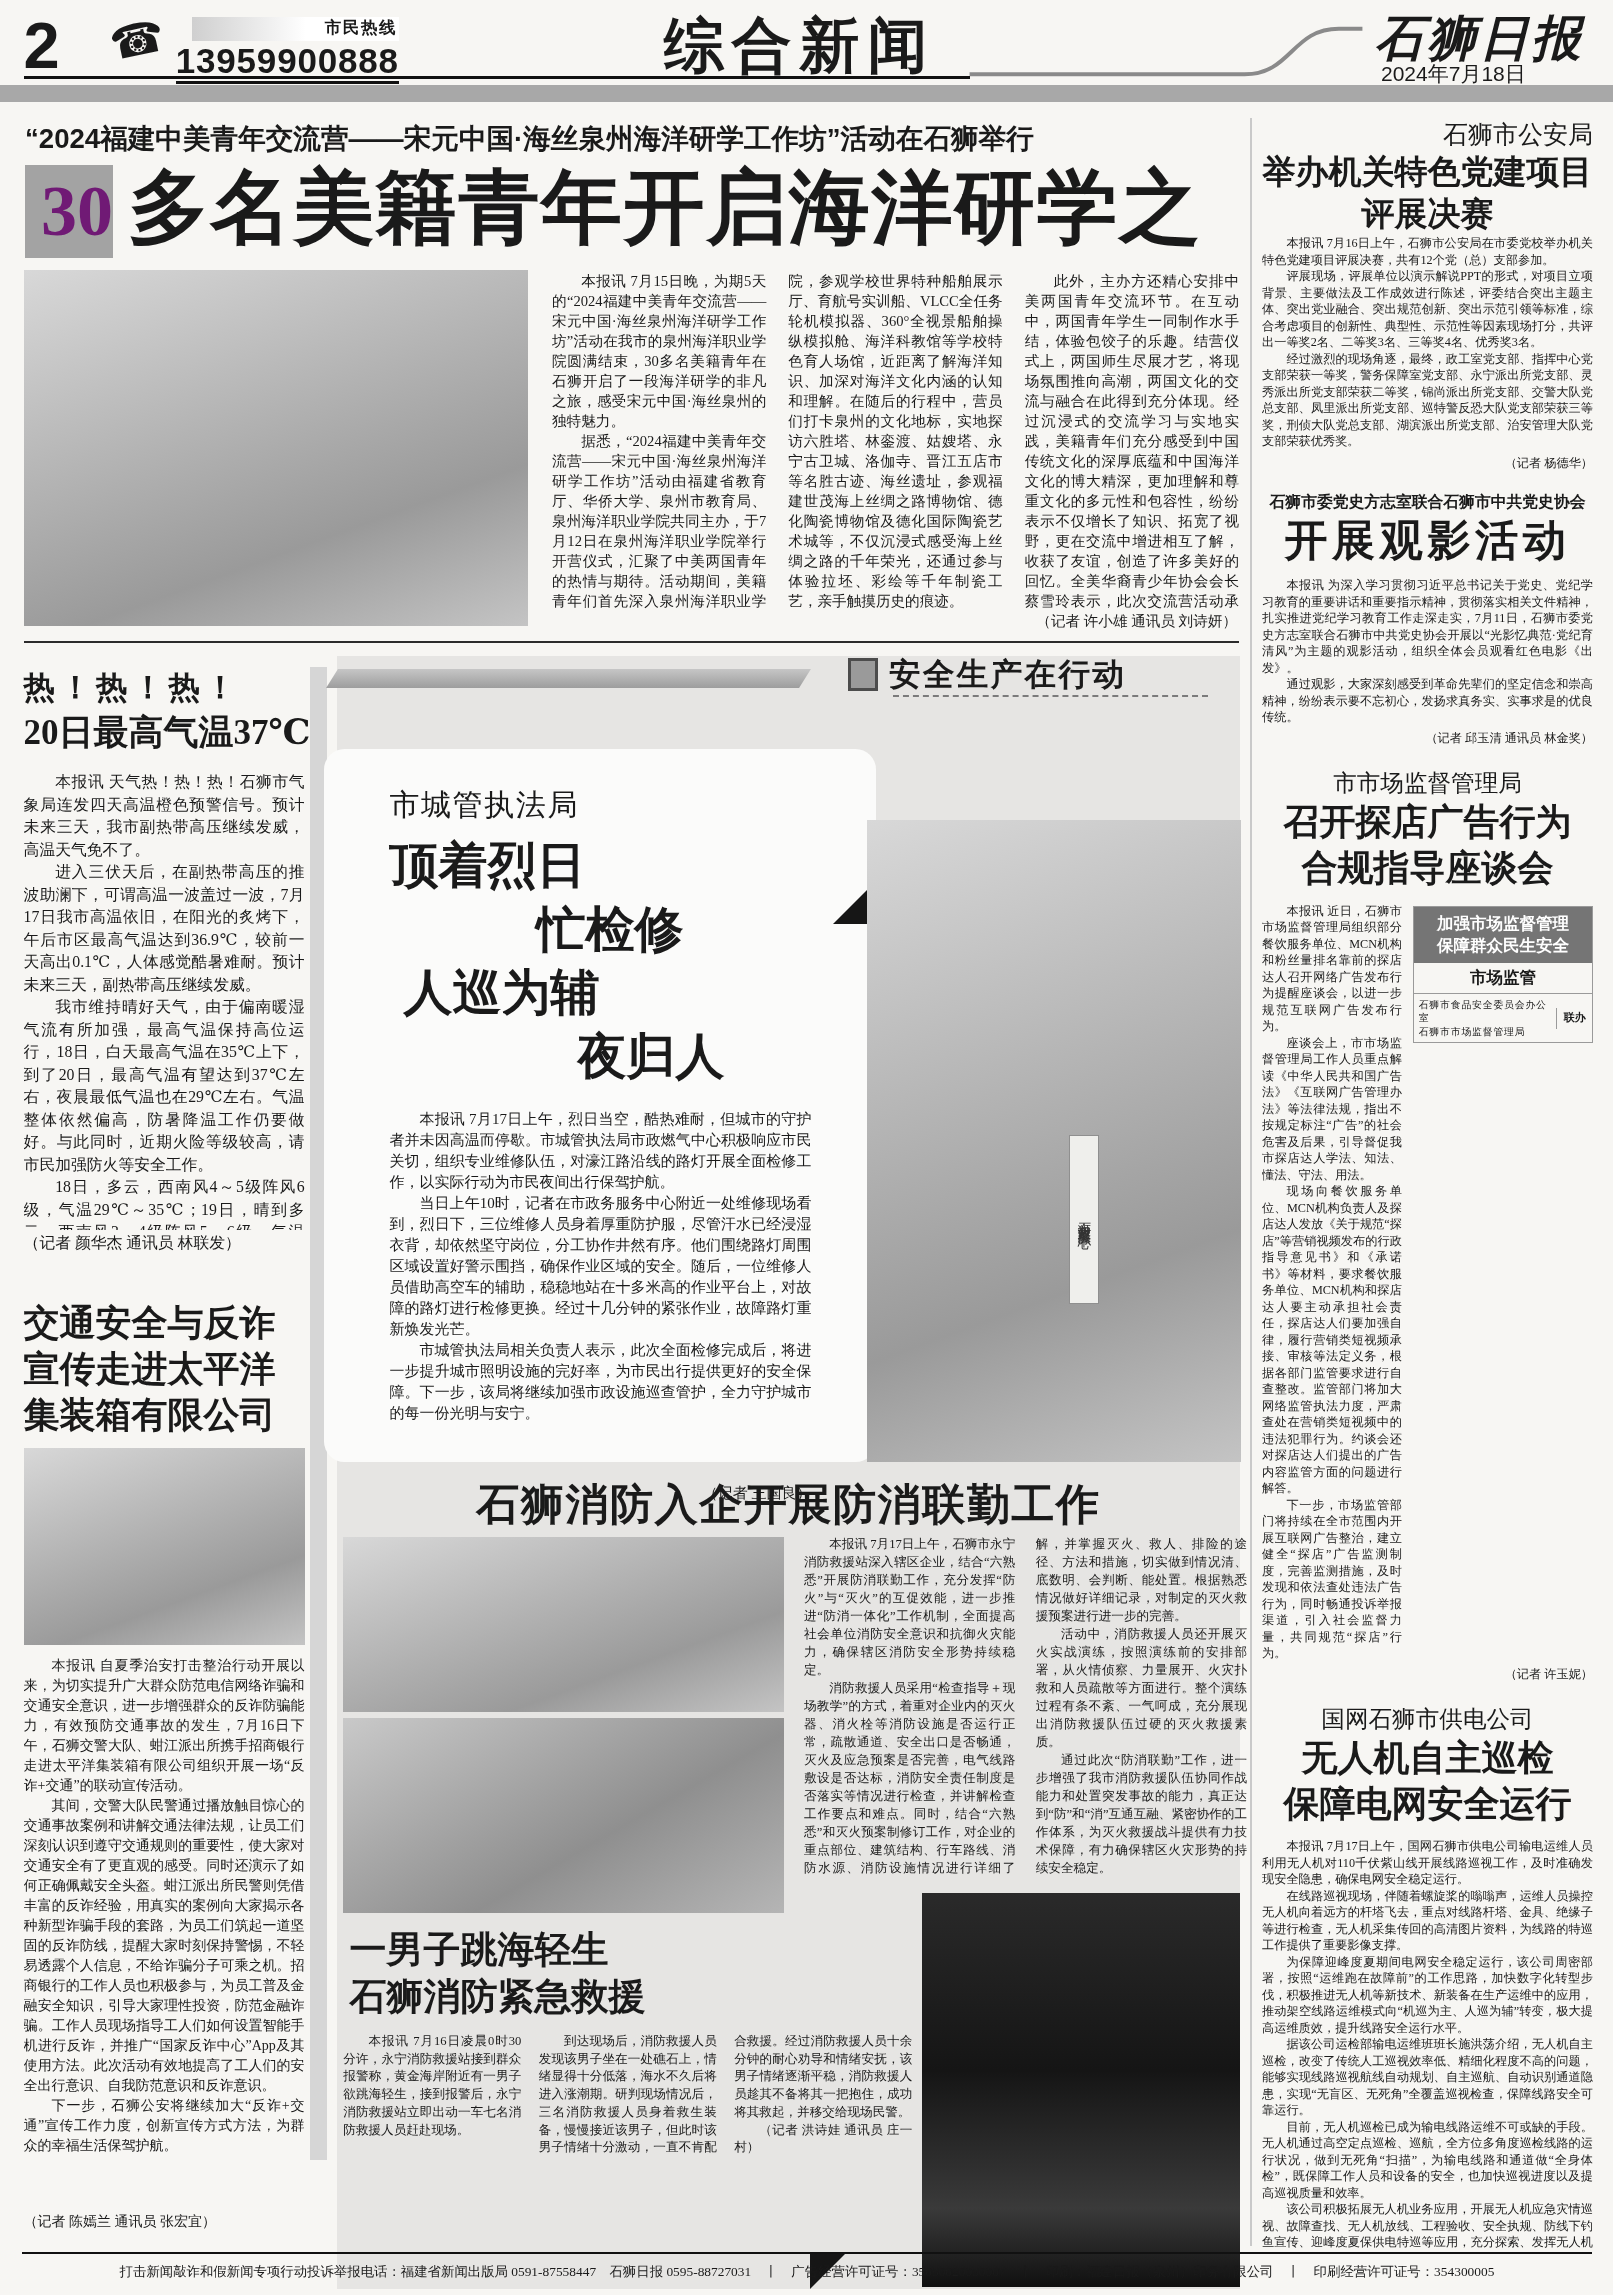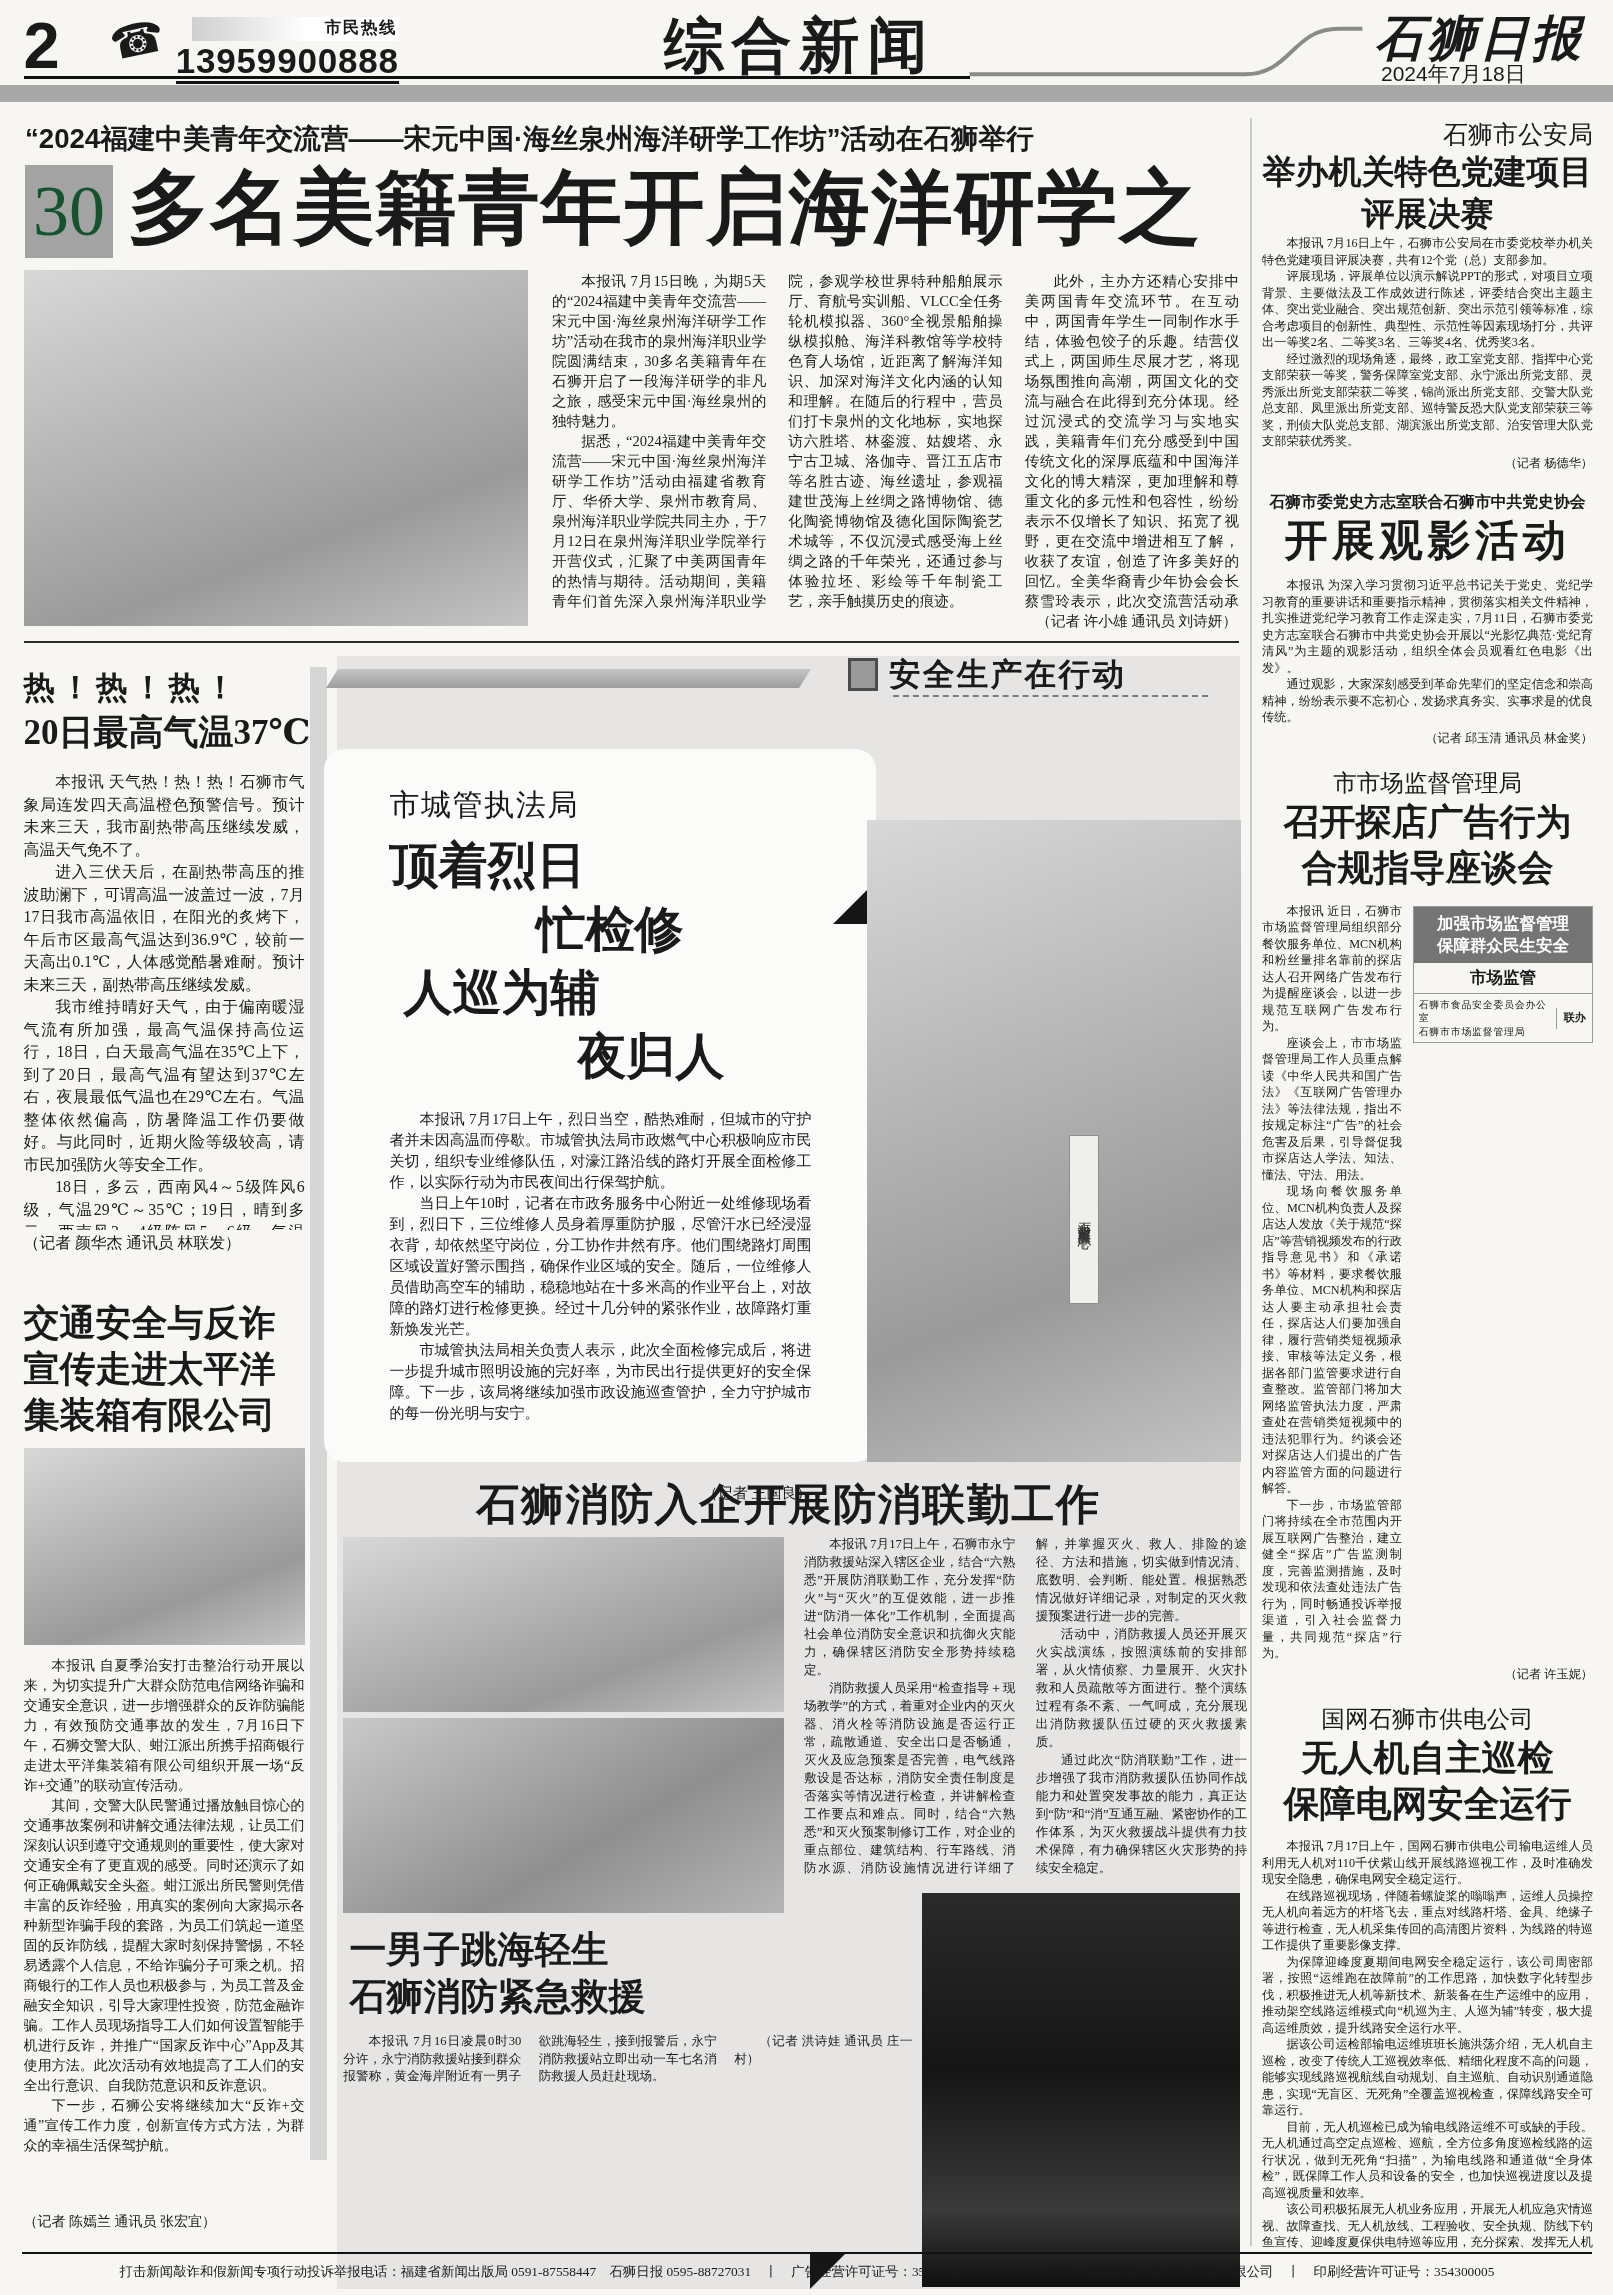--- a/index.html
+++ b/index.html
@@ -12,21 +12,21 @@
   .photo-dark{background:linear-gradient(180deg,#2a2a2a 0%,#151515 45%,#3a3a3a 80%,#101010 100%);}
   .byline{text-align:right;text-indent:0;margin-top:4.7px;}
   .center{text-align:center;}
   .cols{overflow:hidden;}
   
   #masthead-rule{background:#111;}
   #masthead-band{background:#a8a8a8;}
   #hotline-number{border-bottom:3.9px solid #111;font-weight:bold;}
   
   #lead-kicker{font-weight:bold;}
-  #lead-box30{background:#a3a3a3;color:#14532d;text-align:center;font-weight:normal;}
+  #lead-box30{background:#a3a3a3;color:#701a75;text-align:right;font-weight:bold;}
   #lead-headline{font-weight:bold;letter-spacing:1.6px;}
   #lead-rule{background:#2b2b2b;}
   
   .rail-headline{font-weight:bold;}
   #divider-strip{background:#d6d6d6;}
   
   #mid-panel{background:#e6e5e3;}
   #safety-bar{background:linear-gradient(#c6c6c6,#9d9d9d);transform:skewX(-32deg);}
   #safety-title{font-weight:bold;}
   #safety-dash{border-top:2.4px dashed #7b7b7b;}
@@ -154,20 +154,21 @@
     </div>
   <div class="abs byline" style="left:686px;top:1239px;width:224px;font-size:12.6px;">（记者 洪诗娃 通讯员 庄一村）</div>
 
   <div class="abs" style="left:12.6px;top:1270px;width:394px;font-size:37px;font-weight:bold;line-height:1.28;">
     <div>一男子跳海轻生</div>
     <div>石狮消防紧急救援</div>
   </div>
   <div class="abs cols" style="left:6.3px;top:1377px;width:569px;height:243px;column-count:3;column-gap:17.3px;
        font-size:12.6px;line-height:17.7px;">
       <p>本报讯 7月16日凌晨0时30分许，永宁消防救援站接到群众报警称，黄金海岸附近有一男子欲跳海轻生，接到报警后，永宁消防救援站立即出动一车七名消防救援人员赶赴现场。</p>
+      <p>到达现场后，消防救援人员发现该男子坐在一处礁石上，情绪显得十分低落，海水不久后将进入涨潮期。研判现场情况后，三名消防救援人员身着救生装备，慢慢接近该男子，但此时该男子情绪十分激动，一直不肯配合救援。经过消防救援人员十余分钟的耐心劝导和情绪安抚，该男子情绪逐渐平稳，消防救援人员趁其不备将其一把抱住，成功将其救起，并移交给现场民警。</p>
       <p>（记者 洪诗娃 通讯员 庄一村）</p>
     </div>
   <div class="abs photo-dark" style="left:585px;top:1237px;width:318px;height:394px;"></div>
 
   <div class="abs tri" style="left:473px;top:1597px;border-top:36px solid #161616;border-right:36px solid transparent;"></div>
 </div>
 
 <div class="abs" id="right-divider" style="left:1250px;top:118px;width:1.6px;height:2128px;"></div>
 
 <div class="abs" style="left:1262px;top:118px;width:331px;height:2132px;overflow:hidden;">

